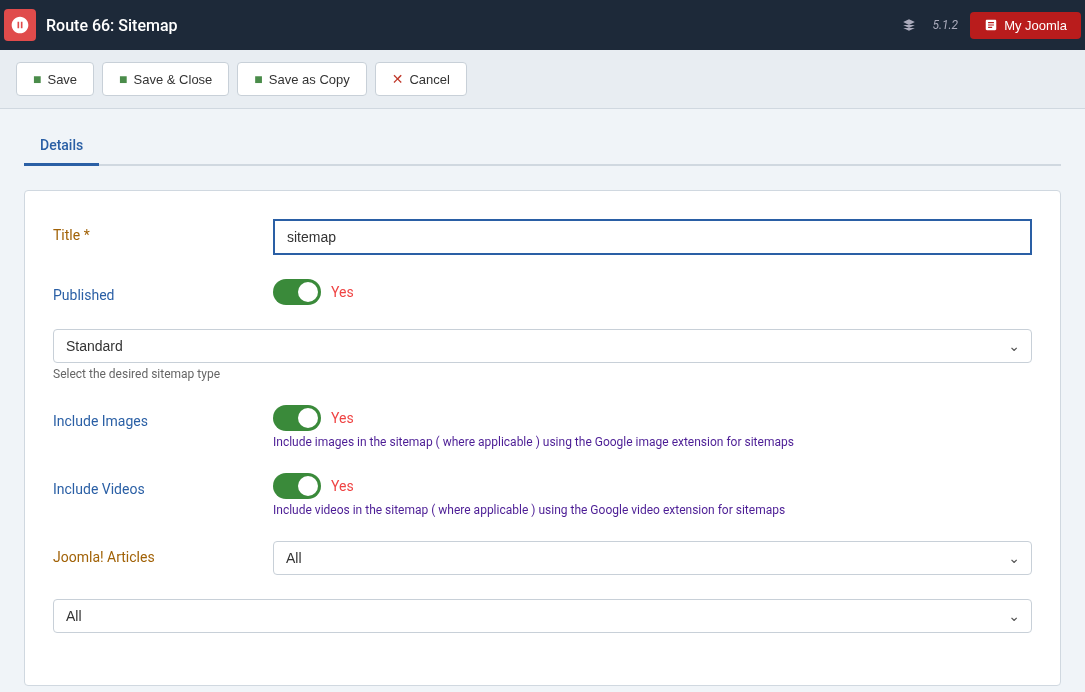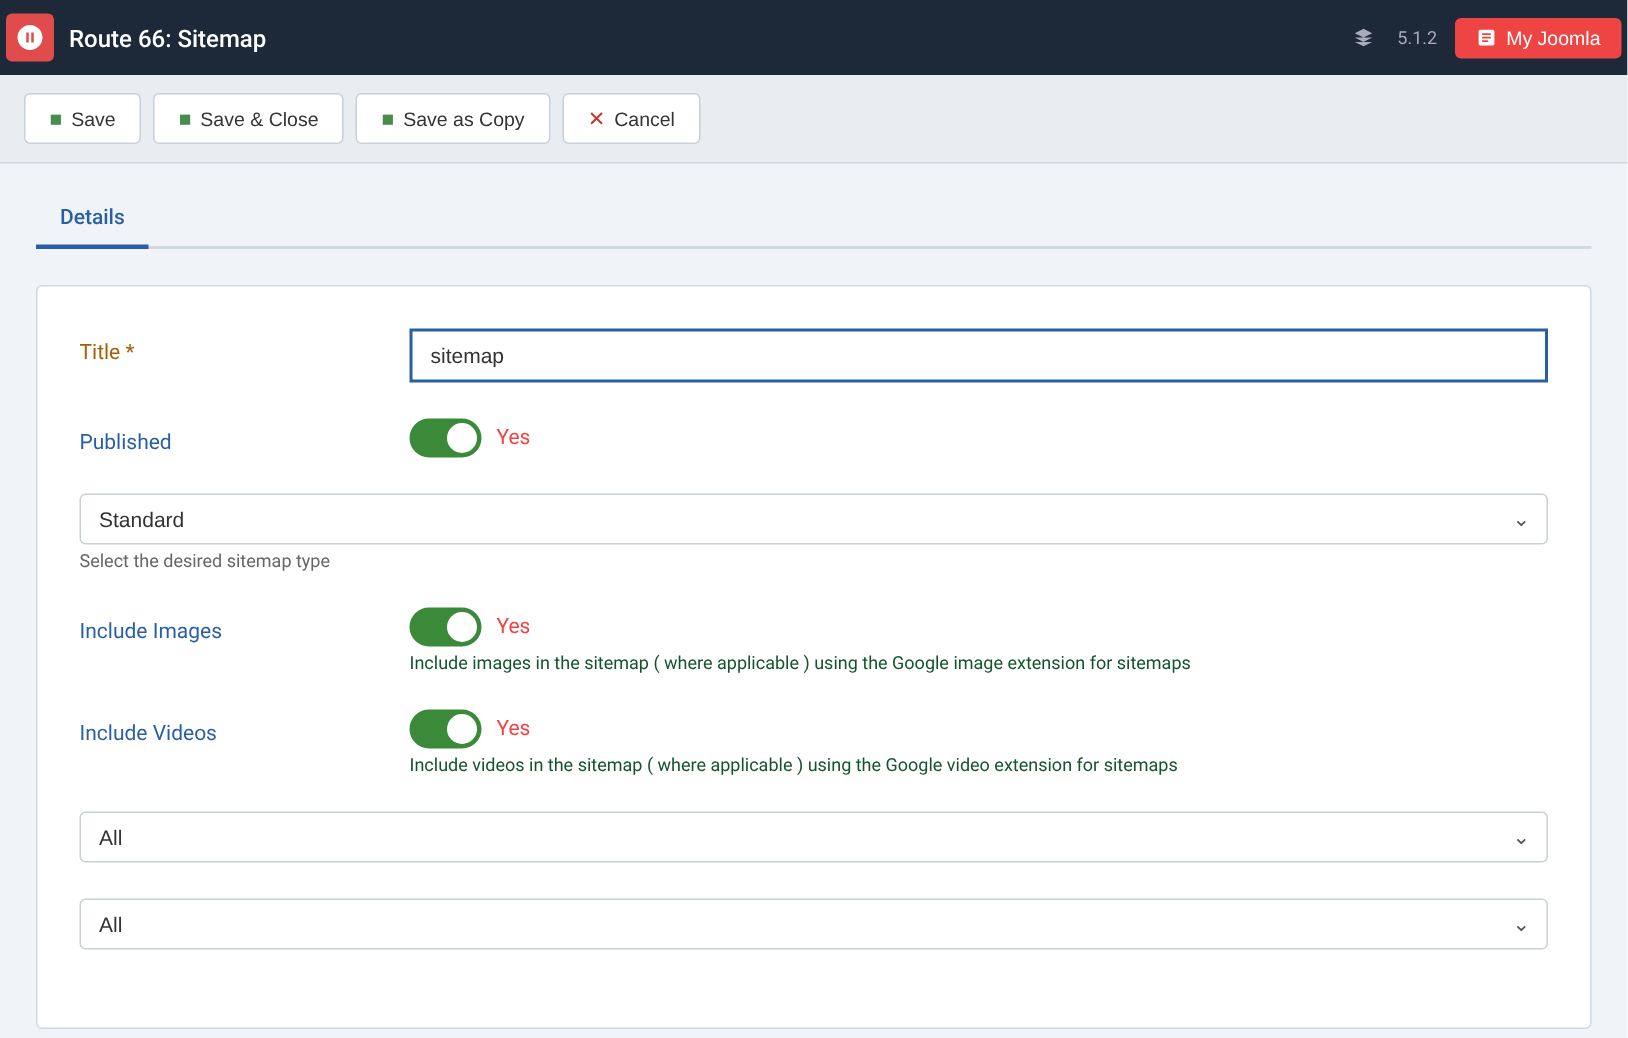--- a/index.html
+++ b/index.html
@@ -19,21 +19,21 @@
     .topnav-logo {
       width: 32px; height: 32px;
       background: #e04b4b;
       border-radius: 4px;
       display: flex; align-items: center; justify-content: center;
       font-weight: bold; font-size: 14px; color: #fff;
     }
     .topnav-title { font-size: 16px; font-weight: 500; color: #fff; }
     .topnav-right { display: flex; align-items: center; gap: 12px; }
     .myjoomla-btn {
-      background: #ef4444;
+      background: #b91c1c;
       border: none;
       border-radius: 4px;
       color: #fff;
       padding: 6px 14px;
       font-size: 13px;
       cursor: pointer;
       display: flex; align-items: center; gap: 6px;
     }
 
     
@@ -134,21 +134,21 @@
       position: absolute;
       width: 20px; height: 20px;
       left: 3px; top: 3px;
       background: #fff;
       border-radius: 50%;
       transition: transform 0.2s;
     }
     .toggle input:checked + .toggle-slider { background: #3a8a3a; }
     .toggle input:checked + .toggle-slider:before { transform: translateX(22px); }
     .toggle-label { font-size: 14px; color: #ef4444; }
-    .helper-text { font-size: 12px; color: #14532d; margin-top: 4px; }
+    .helper-text { font-size: 12px; color: #4c1d95; margin-top: 4px; }
 
     
     .select-wrap { position: relative; }
     .select-input {
       width: 100%;
       padding: 8px 40px 8px 12px;
       border: 1px solid #c8d0d8;
       border-radius: 4px;
       font-size: 14px;
       color: #333;
@@ -167,20 +167,21 @@
     }
     .select-helper { font-size: 12px; color: #666; margin-top: 4px; }
 
     
     .version-icon {
       display: inline-flex;
       align-items: center;
       gap: 16px;
       font-size: 12px;
       color: #aab;
+      font-style: italic;
     }
   </style>
 </head>
 <body>
 
 <nav class="topnav">
   <div class="topnav-left">
     <div class="topnav-logo">
       <svg width="20" height="20" viewBox="0 0 24 24" fill="white">
         <path d="M12 2C6.48 2 2 6.48 2 12s4.48 10 10 10 10-4.48 10-10S17.52 2 12 2zm-1 14H9V8h2v8zm4 0h-2V8h2v8z"></path>
@@ -290,20 +291,21 @@
             <input type="checkbox" checked="" style="">
             <span class="toggle-slider"></span>
           </label>
           <span class="toggle-label">Yes</span>
         </div>
         <div class="helper-text">Include videos in the sitemap ( where applicable ) using the Google video extension for sitemaps</div>
       </div>
     </div>
 
     <div class="form-row">
+      <div class="form-label dark">Joomla! Articles</div>
       <div class="form-control-wrap">
         <div class="select-wrap">
           <select class="select-input">
             <option>All</option>
             <option>None</option>
           </select>
           <span class="select-arrow">⌄</span>
         </div>
       </div>
     </div>

